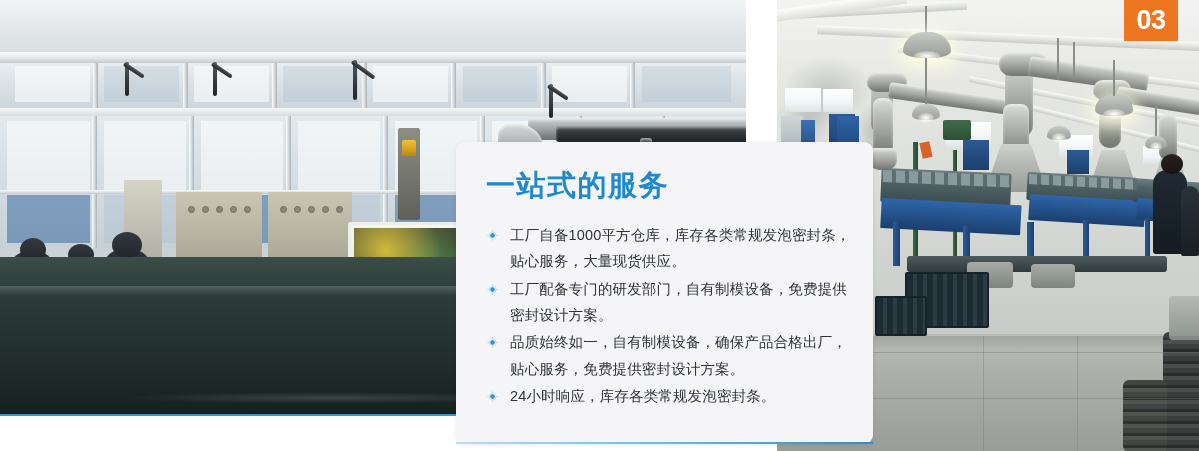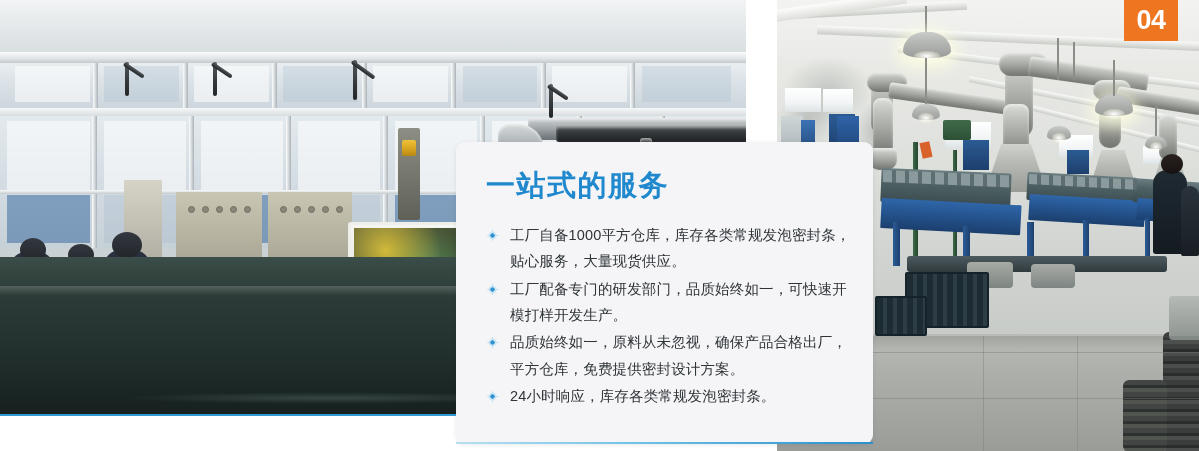--- a/index.html
+++ b/index.html
@@ -571,21 +571,21 @@
       <div class="R-floorline" style="left:0;top:352px;width:100%"></div>
       <div class="R-floorline" style="left:0;top:398px;width:100%"></div>
       <div style="position:absolute;left:206px;top:336px;width:1px;height:115px;background:rgba(120,122,118,.4)"></div>
       <div style="position:absolute;left:300px;top:336px;width:1px;height:115px;background:rgba(120,122,118,.35)"></div>
       <div style="position:absolute;left:0;top:336px;width:100%;height:14px;
            background:linear-gradient(180deg,rgba(90,95,92,.25),transparent)"></div>
     </div>
   </div>
 
   <div class="badge04">
-    <span>04</span>
+    <span>03</span>
   </div>
 
   <div class="card">
     <div class="card-inner">
       <div class="card-title">一站式的服务</div>
 
       <ul class="bullets">
         <li class="bullet">
           <span class="mk">
             <svg width="13" height="13" viewBox="0 0 13 13">
@@ -603,34 +603,34 @@
           <span class="mk">
             <svg width="13" height="13" viewBox="0 0 13 13">
               <path d="M6.5 0 L7.6 4 L6.5 5.2 L5.4 4 Z" fill="#b9dff2"></path>
               <path d="M6.5 13 L5.4 9 L6.5 7.8 L7.6 9 Z" fill="#b9dff2"></path>
               <path d="M0 6.5 L4 5.4 L5.2 6.5 L4 7.6 Z" fill="#b9dff2"></path>
               <path d="M13 6.5 L9 7.6 L7.8 6.5 L9 5.4 Z" fill="#b9dff2"></path>
               <circle cx="6.5" cy="6.5" r="3.6" fill="none" stroke="#cfe8f6" stroke-width="1"></circle>
               <circle cx="6.5" cy="6.5" r="2.3" fill="#2e93d2"></circle>
             </svg>
           </span>
-          <span>工厂配备专门的研发部门，品质始终如一，可快速开模打样开发生产。</span>
+          <span>工厂配备专门的研发部门，自有制模设备，免费提供密封设计方案。</span>
         </li>
         <li class="bullet">
           <span class="mk">
             <svg width="13" height="13" viewBox="0 0 13 13">
               <path d="M6.5 0 L7.6 4 L6.5 5.2 L5.4 4 Z" fill="#b9dff2"></path>
               <path d="M6.5 13 L5.4 9 L6.5 7.8 L7.6 9 Z" fill="#b9dff2"></path>
               <path d="M0 6.5 L4 5.4 L5.2 6.5 L4 7.6 Z" fill="#b9dff2"></path>
               <path d="M13 6.5 L9 7.6 L7.8 6.5 L9 5.4 Z" fill="#b9dff2"></path>
               <circle cx="6.5" cy="6.5" r="3.6" fill="none" stroke="#cfe8f6" stroke-width="1"></circle>
               <circle cx="6.5" cy="6.5" r="2.3" fill="#2e93d2"></circle>
             </svg>
           </span>
-          <span>品质始终如一，原料从未忽视，确保产品合格出厂，平方仓库，免费提供密封设计方案。</span>
+          <span>品质始终如一，自有制模设备，确保产品合格出厂，贴心服务，免费提供密封设计方案。</span>
         </li>
         <li class="bullet">
           <span class="mk">
             <svg width="13" height="13" viewBox="0 0 13 13">
               <path d="M6.5 0 L7.6 4 L6.5 5.2 L5.4 4 Z" fill="#b9dff2"></path>
               <path d="M6.5 13 L5.4 9 L6.5 7.8 L7.6 9 Z" fill="#b9dff2"></path>
               <path d="M0 6.5 L4 5.4 L5.2 6.5 L4 7.6 Z" fill="#b9dff2"></path>
               <path d="M13 6.5 L9 7.6 L7.8 6.5 L9 5.4 Z" fill="#b9dff2"></path>
               <circle cx="6.5" cy="6.5" r="3.6" fill="none" stroke="#cfe8f6" stroke-width="1"></circle>
               <circle cx="6.5" cy="6.5" r="2.3" fill="#2e93d2"></circle>

